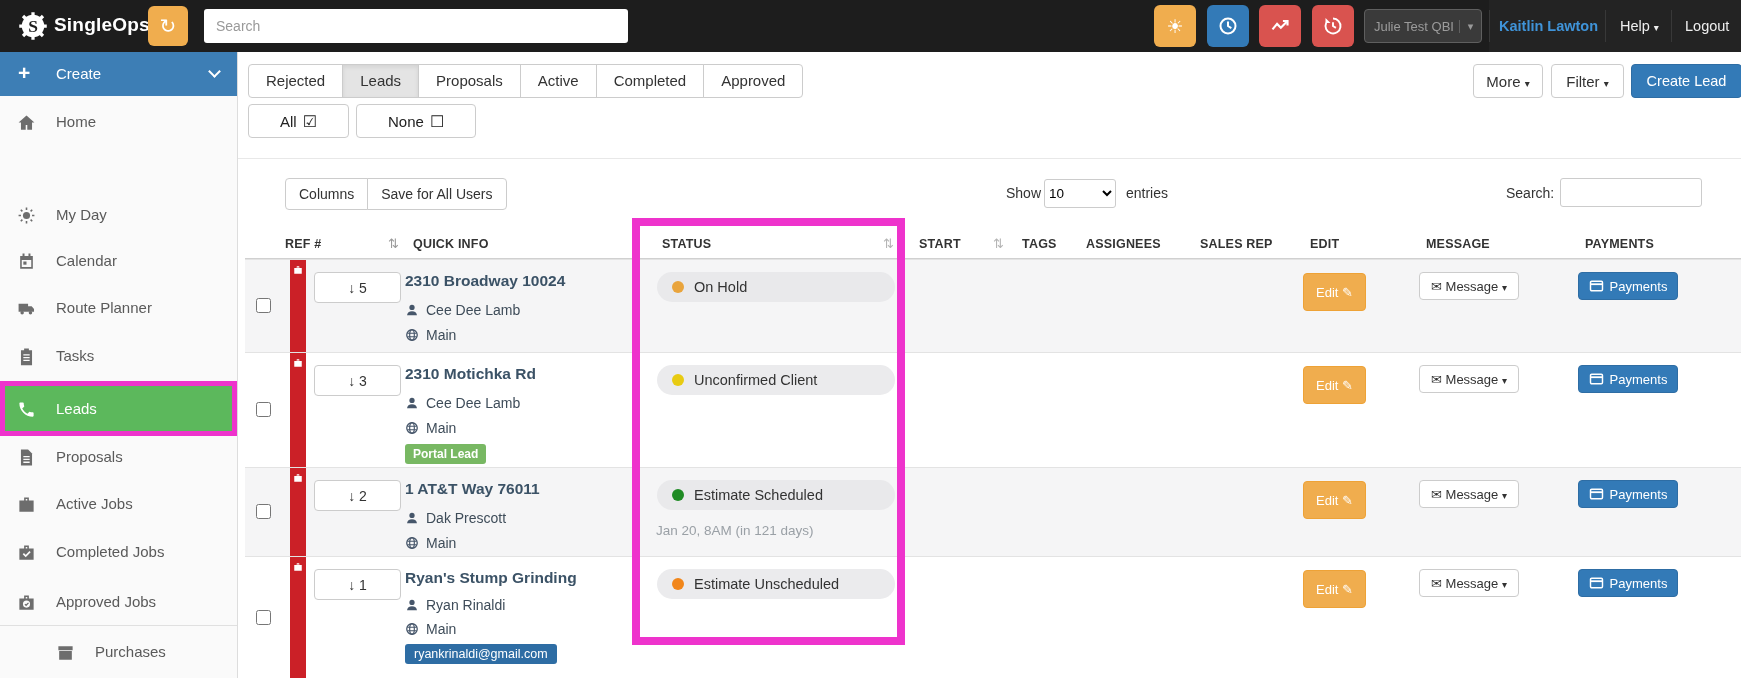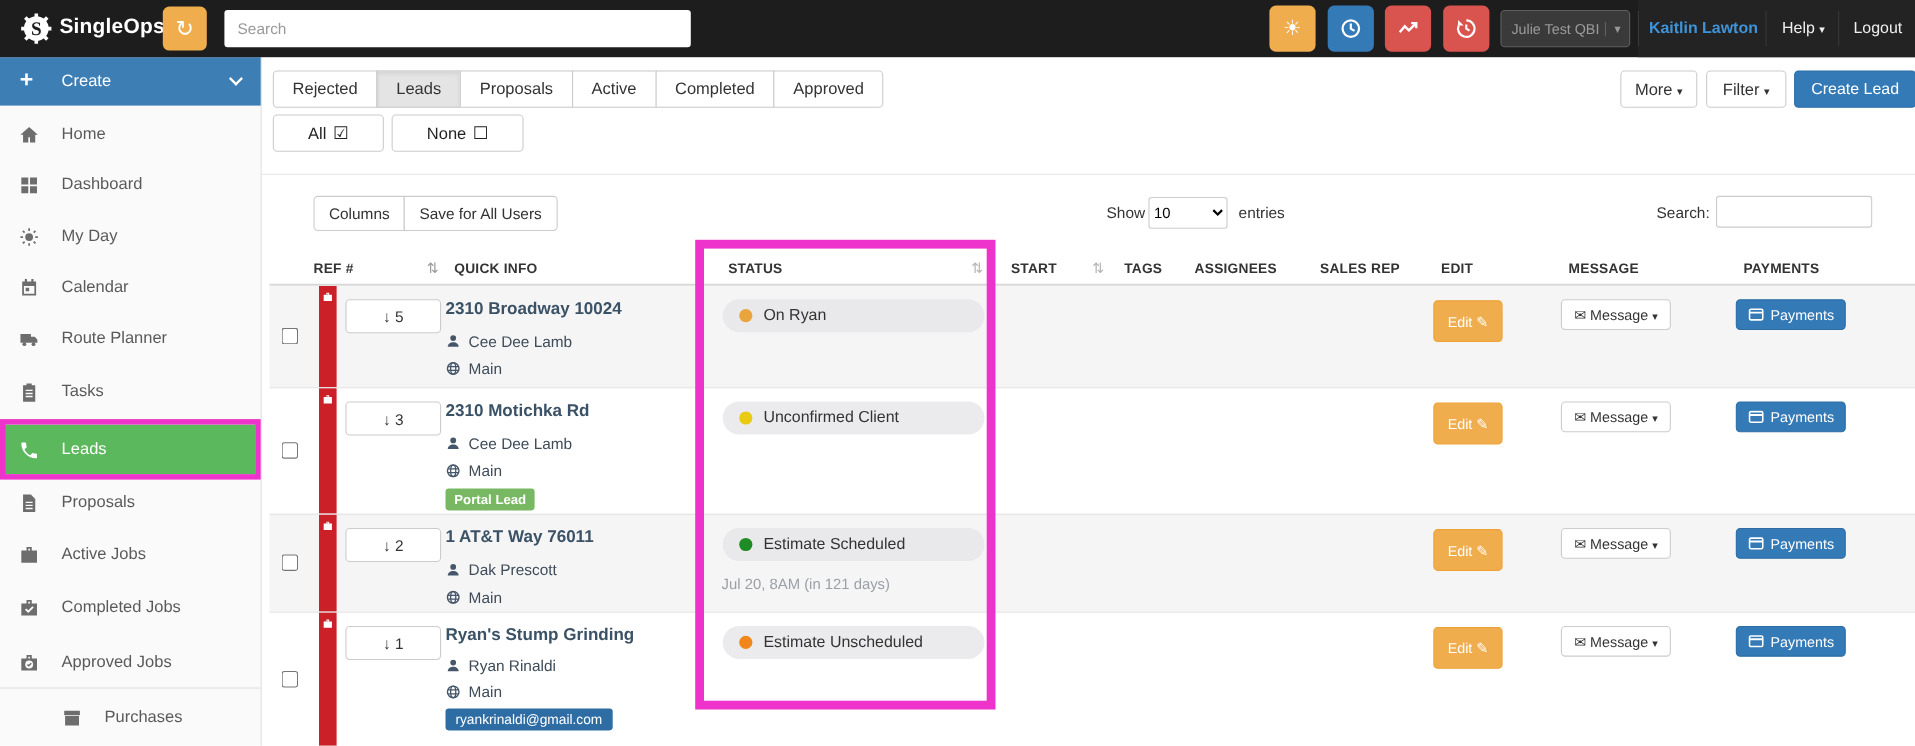--- a/index.html
+++ b/index.html
@@ -186,26 +186,20 @@
     <span class="lbl">Create</span>
     <span class="chev"></span>
   </div>
 
   <div class="side-item" style="top:47px;">
     <svg class="icon" viewBox="0 0 24 24" fill="currentColor">
         <path d="M12 3 2 12h3v9h6v-6h2v6h6v-9h3z"></path>
       </svg>
     <span class="lbl">Home</span>
   </div>
-  <div class="side-item" style="top:93px;">
-    <svg class="icon" viewBox="0 0 24 24" fill="currentColor">
-        <path d="M3 3h8v8H3zM13 3h8v8h-8zM3 13h8v8H3zM13 13h8v8h-8z"></path>
-      </svg>
-    <span class="lbl">Dashboard</span>
-  </div>
   <div class="side-item" style="top:140px;">
     <svg class="icon" viewBox="0 0 24 24">
         <circle cx="12" cy="12" r="4.5" fill="currentColor"></circle>
         <g stroke="currentColor" stroke-width="2">
           <path d="M12 2v3M12 19v3M2 12h3M19 12h3M4.8 4.8l2 2M17.2 17.2l2 2M19.2 4.8l-2 2M6.8 17.2l-2 2"></path>
         </g>
       </svg>
     <span class="lbl">My Day</span>
   </div>
   <div class="side-item" style="top:186px;">
@@ -358,21 +352,21 @@
     <div class="qi-line qi-loc">
       <svg viewBox="0 0 24 24">
           <circle cx="12" cy="12" r="9" fill="none" stroke="currentColor" stroke-width="2.2"></circle>
           <path d="M4 9h16M4 15h16" stroke="currentColor" stroke-width="2" fill="none"></path>
           <ellipse cx="12" cy="12" rx="4" ry="9" fill="none" stroke="currentColor" stroke-width="2"></ellipse>
         </svg>
       <span>Main</span>
     </div>
     <div class="status-pill">
       <span class="status-dot" style="background: rgb(233, 164, 60);"></span>
-      <span class="status-txt">On Ryan</span>
+      <span class="status-txt">On Hold</span>
     </div>
     <button class="edit-btn"><span>Edit</span> <span>✎</span></button>
     <button class="msg-btn"><span>✉</span> <span>Message</span> <span class="caret-sm">▾</span></button>
     <button class="pay-btn">
       <svg viewBox="0 0 24 20">
           <rect x="2" y="2" width="20" height="16" rx="2" fill="none" stroke="#fff" stroke-width="2.4"></rect>
           <path d="M2 7h20" stroke="#fff" stroke-width="3"></path>
         </svg>
       <span>Payments</span>
     </button>
@@ -439,21 +433,21 @@
           <circle cx="12" cy="12" r="9" fill="none" stroke="currentColor" stroke-width="2.2"></circle>
           <path d="M4 9h16M4 15h16" stroke="currentColor" stroke-width="2" fill="none"></path>
           <ellipse cx="12" cy="12" rx="4" ry="9" fill="none" stroke="currentColor" stroke-width="2"></ellipse>
         </svg>
       <span>Main</span>
     </div>
     <div class="status-pill">
       <span class="status-dot" style="background: rgb(31, 139, 36);"></span>
       <span class="status-txt">Estimate Scheduled</span>
     </div>
-    <span class="start-note">Jul 20, 8AM (in 121 days)</span>
+    <span class="start-note">Jan 20, 8AM (in 121 days)</span>
     <button class="edit-btn"><span>Edit</span> <span>✎</span></button>
     <button class="msg-btn"><span>✉</span> <span>Message</span> <span class="caret-sm">▾</span></button>
     <button class="pay-btn">
       <svg viewBox="0 0 24 20">
           <rect x="2" y="2" width="20" height="16" rx="2" fill="none" stroke="#fff" stroke-width="2.4"></rect>
           <path d="M2 7h20" stroke="#fff" stroke-width="3"></path>
         </svg>
       <span>Payments</span>
     </button>
   </div>

